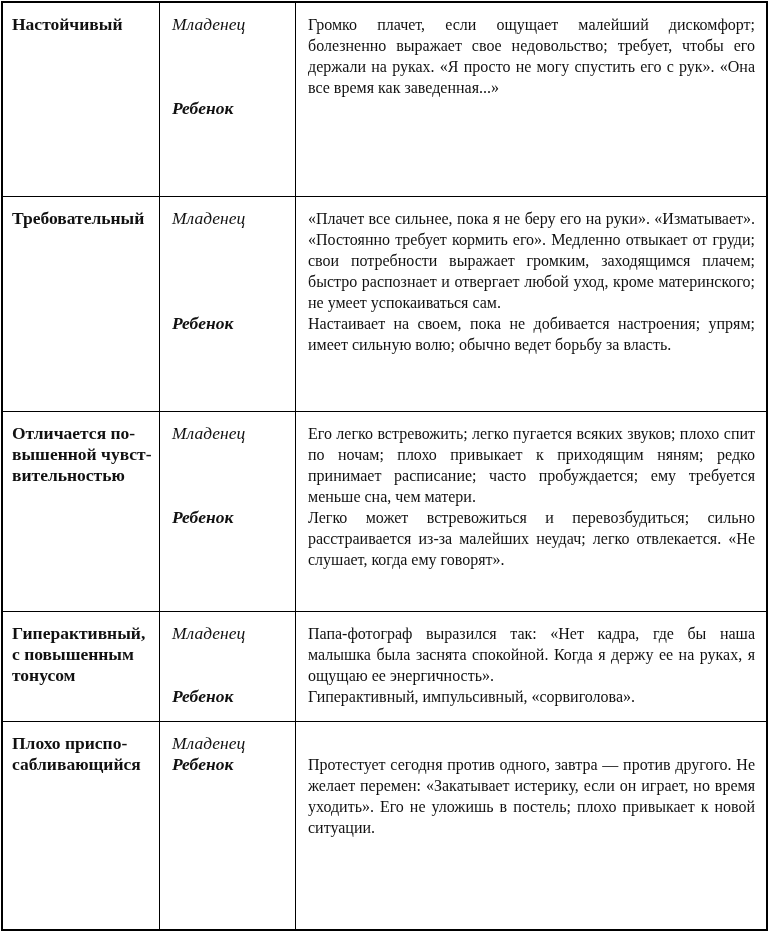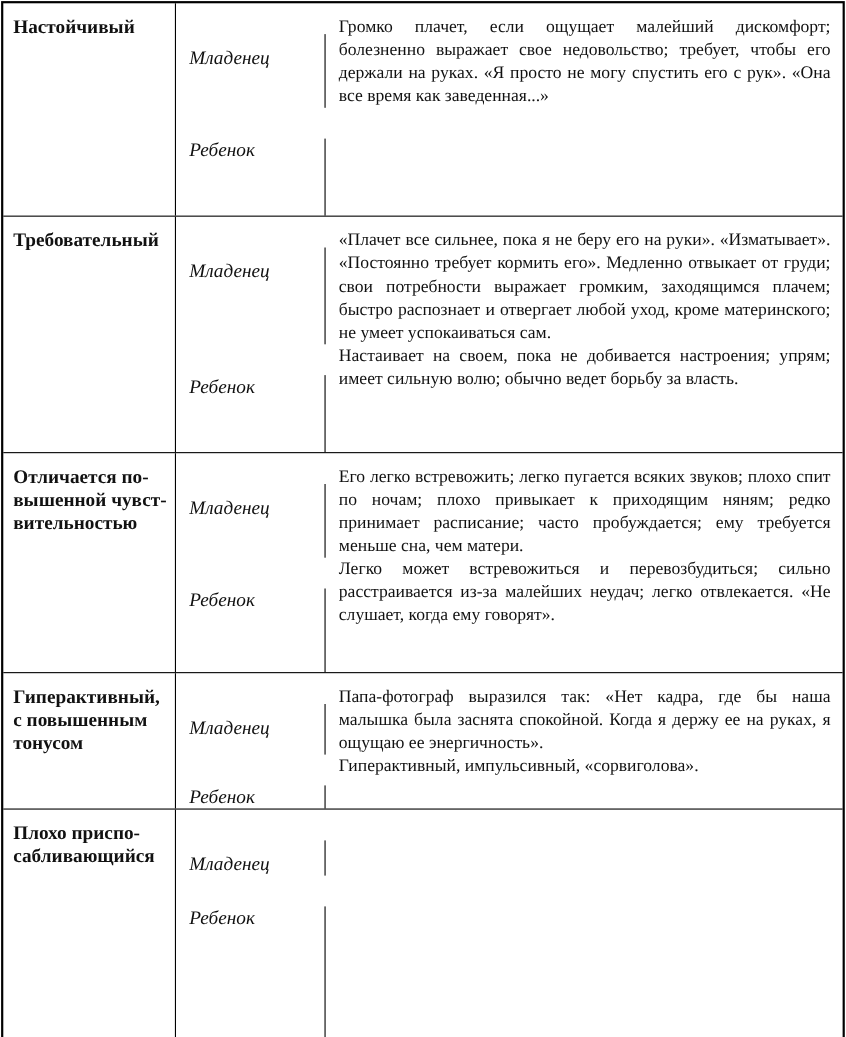--- a/index.html
+++ b/index.html
@@ -45,24 +45,23 @@
     white-space: pre-line;
   }
   .agelbl {
     grid-column: 2;
     border-right: 1px solid #000000;
     font-style: italic;
     font-size: 17.5px;
     line-height: 21px;
     padding-left: 12px;
     padding-right: 6px;
-    margin-top: 28px;
   }
   .agelbl.sub1 { grid-row: 1; padding-top: 11px; }
-  .agelbl.sub2 { grid-row: 2; padding-top: 0; }
+  .agelbl.sub2 { grid-row: 2; padding-top: 0; font-weight: bold; }
   .desc {
     grid-column: 3;
     font-size: 16px;
     line-height: 21px;
     text-align: justify;
     hyphens: auto;
     -webkit-hyphens: auto;
     overflow-wrap: break-word;
     padding-left: 12px;
     padding-right: 11px;
@@ -115,16 +114,17 @@
       <div class="desc sub1">Папа-фотограф выразился так: «Нет кадра, где бы наша малышка была заснята спокойной. Когда я держу ее на руках, я ощущаю ее энергичность».</div>
       <div class="agelbl sub2">Ребенок</div>
       <div class="desc sub2">Гиперактивный, импульсивный, «сорвиголова».</div>
     </div>
 
     <div class="row">
       <div class="trait">Плохо приспо-
 сабливающийся</div>
       <div class="agelbl sub1">Младенец</div>
       <div class="agelbl sub2">Ребенок</div>
+      <div class="desc sub2">Протестует сегодня против одного, завтра — против другого. Не желает перемен: «Закатывает истерику, если он играет, но время уходить». Его не уложишь в постель; плохо привыкает к новой ситуации.</div>
     </div>
 
   </div>
 </div>
 
 </body></html>

